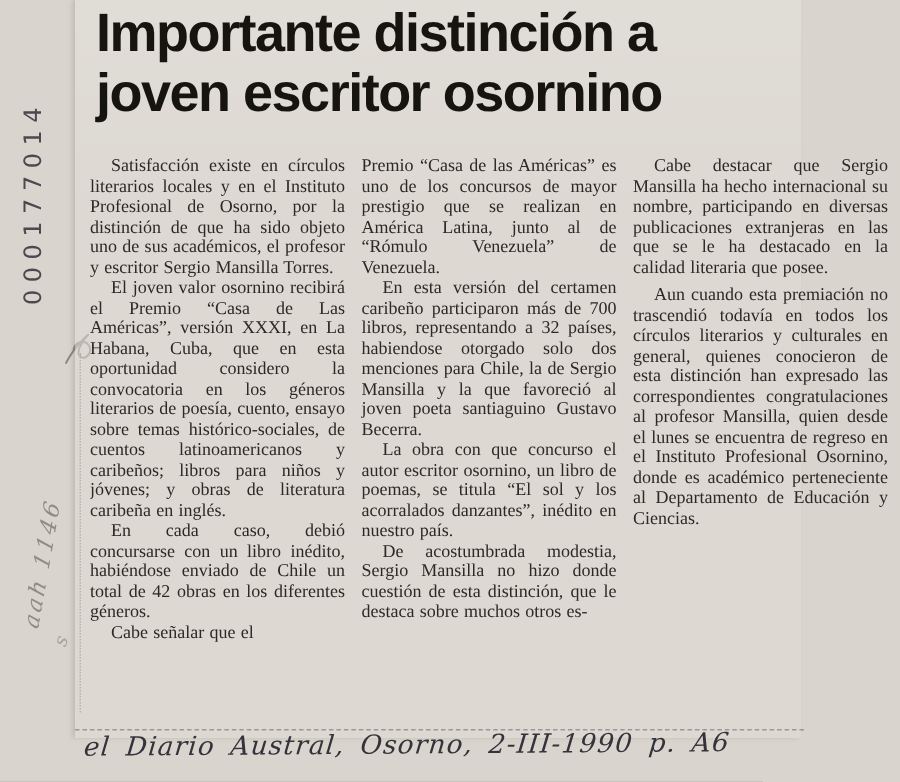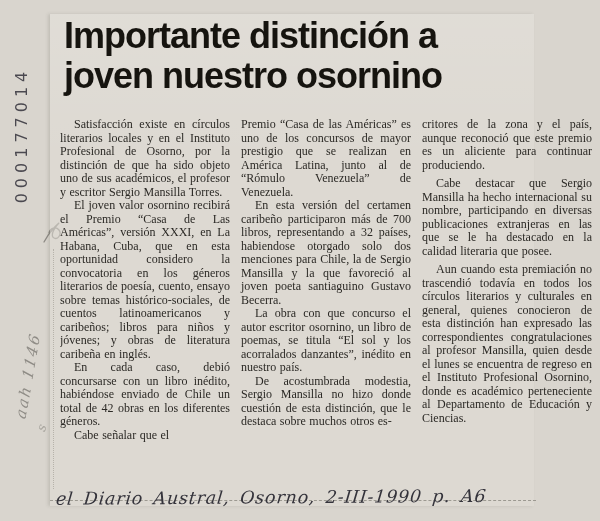--- a/index.html
+++ b/index.html
@@ -8,21 +8,21 @@
     background:
       radial-gradient(circle at 85% 10%, rgba(255,255,255,.25), rgba(255,255,255,0) 40%),
       radial-gradient(circle at 10% 90%, rgba(120,115,105,.10), rgba(120,115,105,0) 45%),
       radial-gradient(circle at 55% 55%, rgba(255,255,255,.12), rgba(255,255,255,0) 60%),
       #d9d5cе;
     background-color:#d9d5ce;
     font-family:"Liberation Serif", serif;
   }
   
   .clipping{
-    position:absolute;left:50px;top:14px;width:484px;height:492px;
+    position:absolute;left:50px;top:0;width:484px;height:492px;
     background:linear-gradient(180deg, rgba(255,255,255,.10), rgba(255,255,255,0) 30%),
                rgba(224,221,214,.55);
     box-shadow:-2px 0 3px rgba(90,86,78,.18);
   }
   .headline{
     margin:0;position:absolute;left:14px;top:2px;width:520px;
     font-family:"Liberation Sans", sans-serif;
     font-weight:700;font-size:36px;line-height:40px;letter-spacing:-1px;
     color:#16140f; text-rendering:optimizeLegibility;
   }
@@ -84,41 +84,40 @@
   <svg class="squiggle" width="34" height="34" viewBox="0 0 34 34">
     <path d="M8 26 C 14 14, 26 4, 22 8 C 18 12, 14 20, 18 22 C 22 24, 26 18, 23 14 C 20 10, 14 12, 13 17" fill="none" stroke="#6e6b66" stroke-width="1.3" stroke-linecap="round"></path>
   </svg>
 
   <span class="faint-mark">s</span>
 
   <div class="clipping">
 
     <h1 class="headline">
       <span>Importante distinción a</span><br>
-      <span>joven nuestro osornino</span>
+      <span>joven escritor osornino</span>
     </h1>
 
     <div class="columns">
 
       <div class="col">
         <p>Satisfacción existe en círculos literarios locales y en el Instituto Profesional de Osorno, por la distinción de que ha sido objeto uno de sus académicos, el profesor y escritor Sergio Mansilla Torres.</p>
         <p>El joven valor osornino recibirá el Premio “Casa de Las Américas”, versión XXXI, en La Habana, Cuba, que en esta oportunidad considero la convocatoria en los géneros literarios de poesía, cuento, ensayo sobre temas histórico-sociales, de cuentos latinoamericanos y caribeños; libros para niños y jóvenes; y obras de literatura caribeña en inglés.</p>
         <p>En cada caso, debió concursarse con un libro inédito, habiéndose enviado de Chile un total de 42 obras en los diferentes géneros.</p>
         <p>Cabe señalar que el</p>
       </div>
 
       <div class="col">
         <p class="no-indent">Premio “Casa de las Américas” es uno de los concursos de mayor prestigio que se realizan en América Latina, junto al de “Rómulo Venezuela” de Venezuela.</p>
         <p>En esta versión del certamen caribeño participaron más de 700 libros, representando a 32 países, habiendose otorgado solo dos menciones para Chile, la de Sergio Mansilla y la que favoreció al joven poeta santiaguino Gustavo Becerra.</p>
         <p>La obra con que concurso el autor escritor osornino, un libro de poemas, se titula “El sol y los acorralados danzantes”, inédito en nuestro país.</p>
         <p>De acostumbrada modestia, Sergio Mansilla no hizo donde cuestión de esta distinción, que le destaca sobre muchos otros es-</p>
       </div>
 
       <div class="col spaced">
-        <p class="no-indent">critores de la zona y el país, aunque reconoció que este premio es un aliciente para continuar produciendo.</p>
         <p>Cabe destacar que Sergio Mansilla ha hecho internacional su nombre, participando en diversas publicaciones extranjeras en las que se le ha destacado en la calidad literaria que posee.</p>
         <p>Aun cuando esta premiación no trascendió todavía en todos los círculos literarios y culturales en general, quienes conocieron de esta distinción han expresado las correspondientes congratulaciones al profesor Mansilla, quien desde el lunes se encuentra de regreso en el Instituto Profesional Osornino, donde es académico perteneciente al Departamento de Educación y Ciencias.</p>
       </div>
 
     </div>
 
     <div class="edge-dots"></div>
     <div class="cut-line"></div>
   </div>
 

